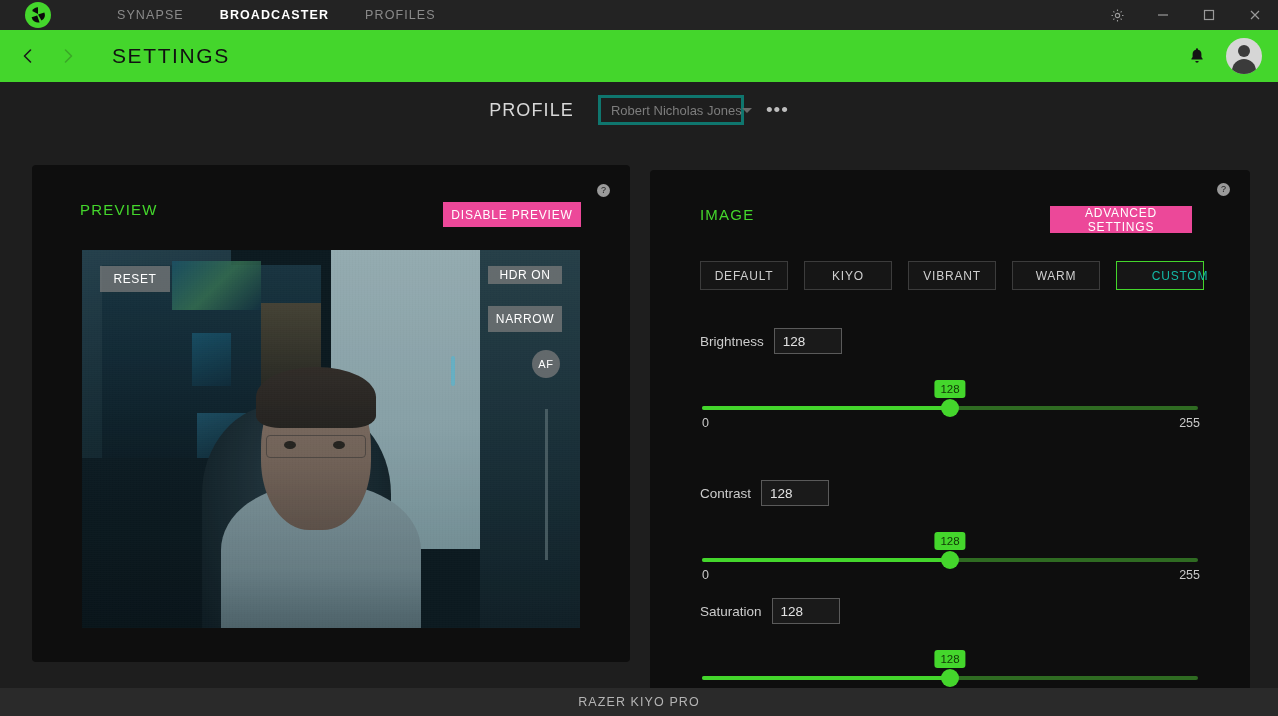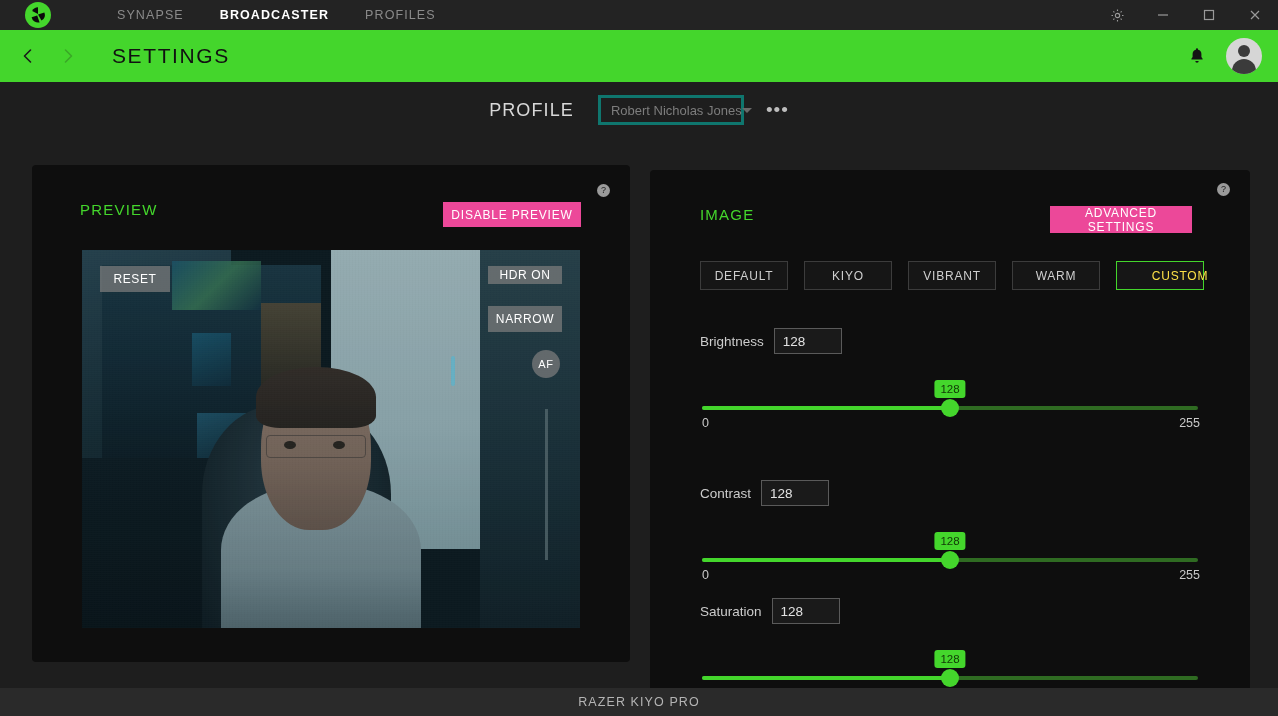--- a/index.html
+++ b/index.html
@@ -208,21 +208,21 @@
   .img-title { left:700px; top:206px; }
   .btn-advanced { position:absolute; left:1050px; top:206px; width:142px; height:27px; }
   .help-img { left:1217px; top:183px; }
 
   .presets { position:absolute; left:700px; top:261px; display:flex; gap:16px; }
   .preset {
     width:88px; height:29px; background:#161616; border:1px solid #3c3c3c;
     color:#cfcfcf; font-size:12px; letter-spacing:0.8px; cursor:pointer;
     display:flex; align-items:center; justify-content:center;
   }
-  .preset.active { border-color:#44D62C; color:#fde047;padding-left:40px; }
+  .preset.active { border-color:#44D62C; color:#14b8a6;padding-left:40px; }
 
   .slider-group { position:absolute; left:700px; width:500px; }
   .sg1 { top:328px; }
   .sg2 { top:480px; }
   .sg3 { top:598px; }
   .sg-row { display:flex; align-items:center; }
   .sg-label { font-size:13.5px; color:#cccccc; margin-right:10px; }
   .sg-input {
     width:68px; height:26px; background:#1a1a1a; border:1px solid #5a5a5a;
     color:#e2e2e2; font-size:13.5px; padding:0 8px;

